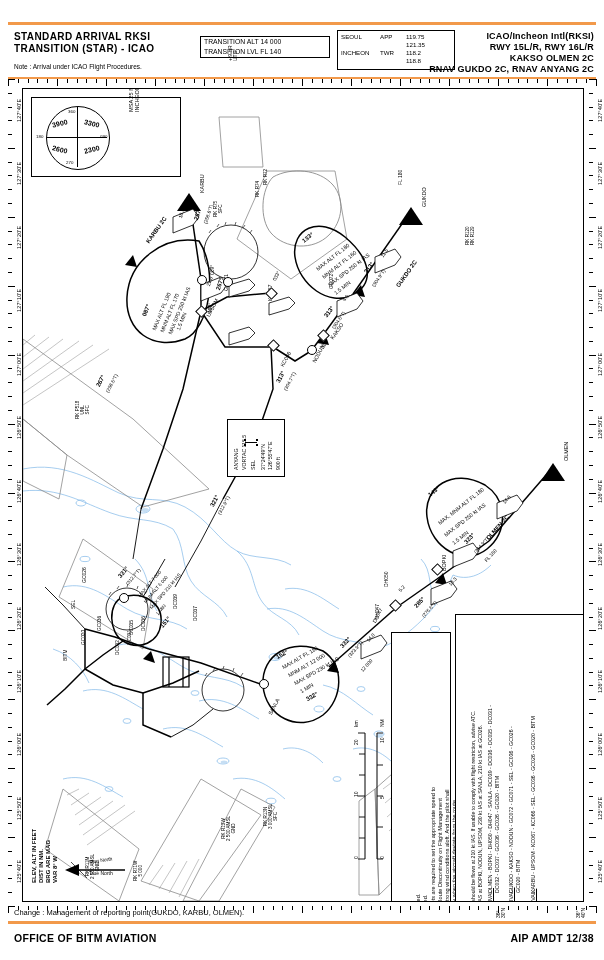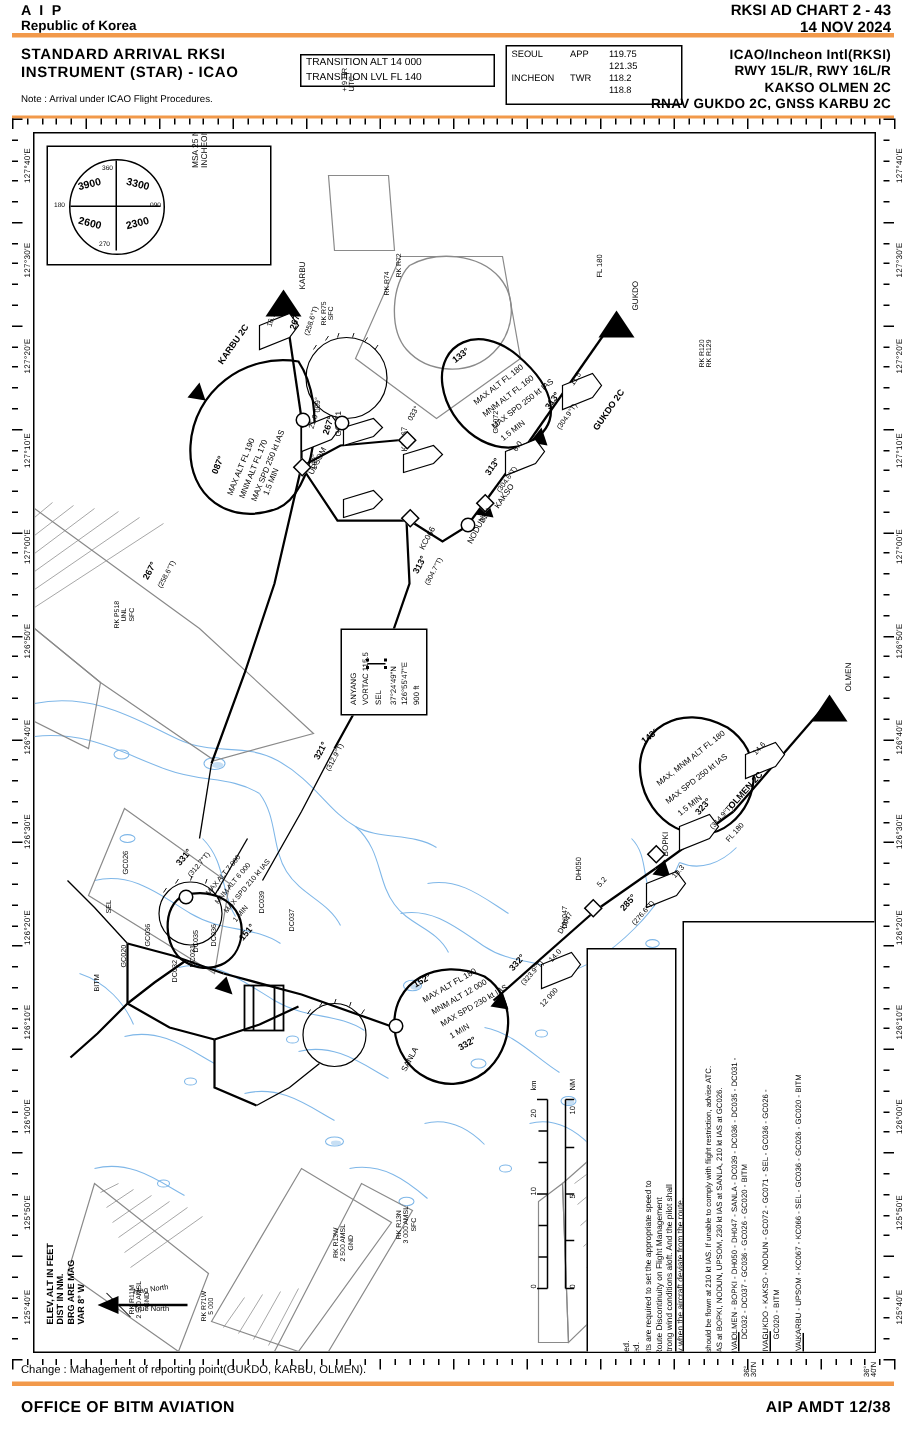--- a/index.html
+++ b/index.html
@@ -85,30 +85,24 @@
   .foot2{position:absolute;right:10px;top:932px;font-size:10.5px;font-weight:bold;letter-spacing:.3px;}
   .fz{position:absolute;font-size:5px;line-height:4.6px;transform:rotate(-90deg);transform-origin:left top;white-space:nowrap;}
 
   .arealab{position:absolute;font-size:4.6px;line-height:5px;transform:rotate(-90deg);transform-origin:left top;white-space:nowrap;text-align:center;}
 </style>
 </head>
 <body>
 
 <div class="page">
 
-  <div class="hdr-top">
-    <div class="aip">A I P</div>
-    <div class="aip2">Republic of Korea</div>
-    <div class="chartno">RKSI AD CHART 2 - 43</div>
-    <div class="chartdate">14 NOV 2024</div>
-  </div>
   <div class="bar-orange bar-top"></div>
 
   <div class="t1">STANDARD ARRIVAL RKSI</div>
-  <div class="t2">INSTRUMENT (STAR) - ICAO</div>
+  <div class="t2">TRANSITION (STAR) - ICAO</div>
   <div class="note-arr">Note : Arrival under ICAO Flight Procedures.</div>
 
   <div class="transbox">
     <div>TRANSITION   ALT   14 000</div>
     <div>TRANSITION   LVL   FL 140</div>
   </div>
   <div class="tbz">+ 9 HR<br>UTC</div>
 
   <div class="freqbox">
     <div class="r" style="top:2px">
@@ -125,21 +119,21 @@
         <span class="c3">118.2</span>
       </div>
     <div class="r" style="top:2px">
         <span class="c3">118.8</span>
       </div>
   </div>
 
   <div class="rt rt1">ICAO/Incheon Intl(RKSI)</div>
   <div class="rt rt2">RWY 15L/R, RWY 16L/R</div>
   <div class="rt rt3">KAKSO OLMEN 2C</div>
-  <div class="rt rt4">RNAV GUKDO 2C,  GNSS  KARBU 2C</div>
+  <div class="rt rt4">RNAV GUKDO 2C,  RNAV  ANYANG 2C</div>
   <div class="bar-orange bar-head2"></div>
 
   <div class="tickrow t" id="tr-t">
       <div class="tk" style="left: 0%; top: 0px; width: 1px; height: 7px;"></div>
       <div class="tk" style="left: 1.66667%; top: 0px; width: 1px; height: 4px;"></div>
       <div class="tk" style="left: 3.33333%; top: 0px; width: 1px; height: 4px;"></div>
       <div class="tk" style="left: 5%; top: 0px; width: 1px; height: 4px;"></div>
       <div class="tk" style="left: 6.66667%; top: 0px; width: 1px; height: 4px;"></div>
       <div class="tk" style="left: 8.33333%; top: 0px; width: 1px; height: 7px;"></div>
       <div class="tk" style="left: 10%; top: 0px; width: 1px; height: 4px;"></div>

